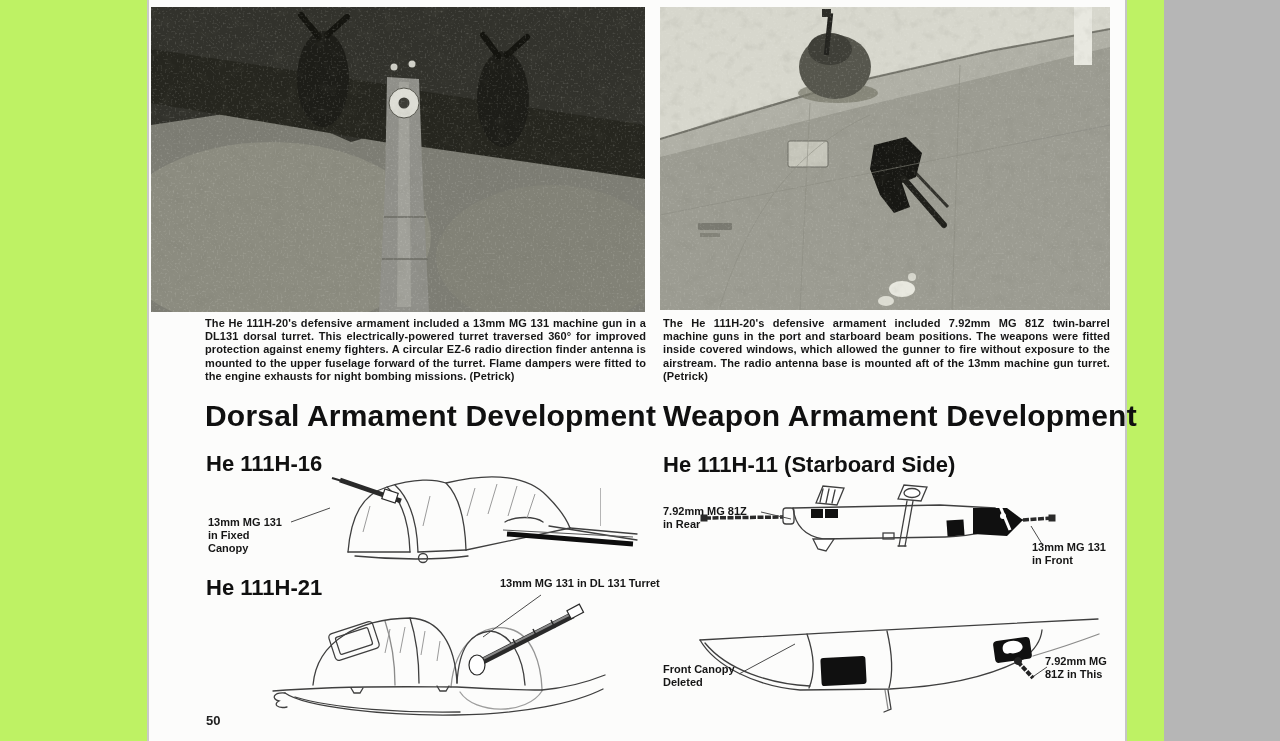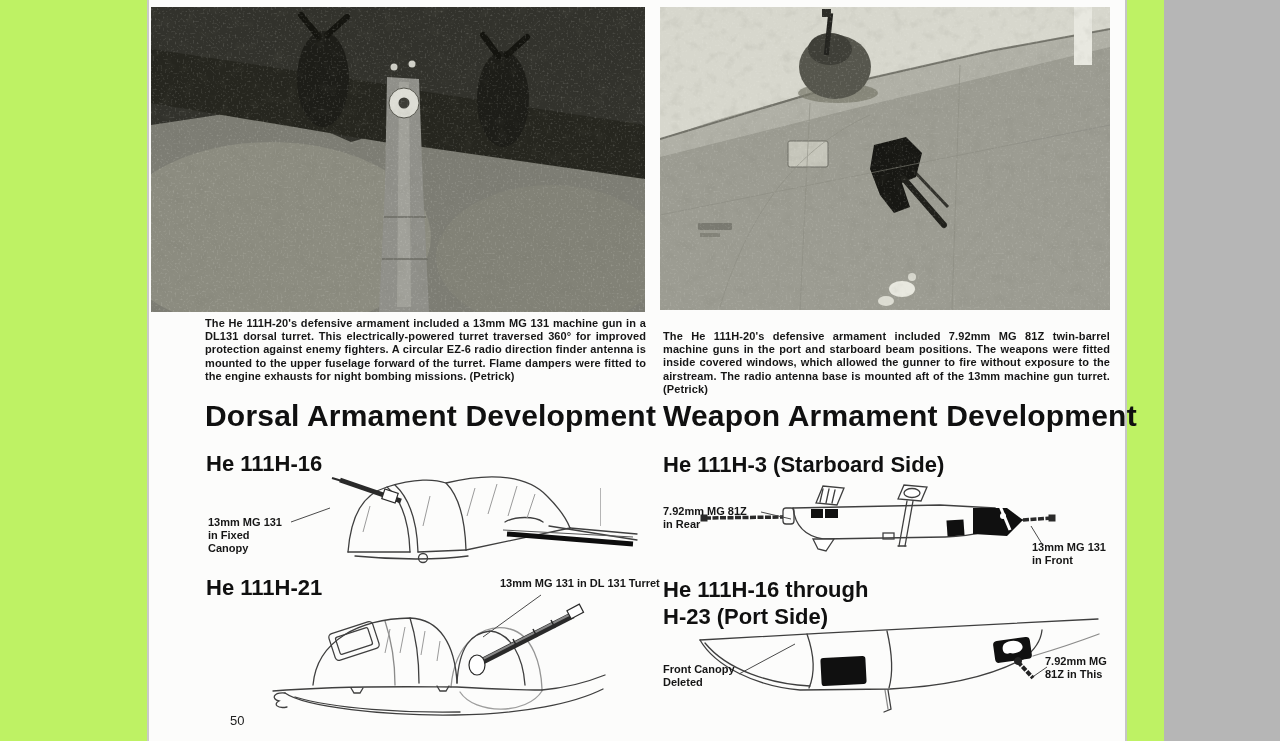--- a/index.html
+++ b/index.html
@@ -7,21 +7,21 @@
           font-family:"Liberation Sans","DejaVu Sans",sans-serif;color:#1b1b1b;}
   #page{position:absolute;left:149px;top:0;width:976px;height:741px;background:#fcfcfb;
         box-shadow:-2px 0 0 #c9c9c9, 2px 0 0 #c6c6c6;}
   .photo{position:absolute;display:block;}
   .caption{position:absolute;font-size:11px;font-weight:700;line-height:13.2px;
            text-align:justify;letter-spacing:.1px;color:#161616;}
   .section-title{position:absolute;font-size:30px;font-weight:700;letter-spacing:.2px;color:#101010;white-space:nowrap;}
   .subhead{position:absolute;font-size:22px;font-weight:700;color:#101010;white-space:nowrap;line-height:27px;}
   .dlabel{position:absolute;font-size:11px;font-weight:700;line-height:13px;color:#161616;white-space:pre-line;}
   .diagram{position:absolute;display:block;overflow:visible;}
-  #pagenum{position:absolute;left:57px;top:713px;font-size:13px;font-weight:400;color:#222;margin-left:24px;}
+  #pagenum{position:absolute;left:57px;top:713px;font-size:13px;font-weight:700;color:#222;}
   #artifact{position:absolute;left:451px;top:488px;width:1px;height:38px;background:#8f8f8f;opacity:.65;}
   .ink{stroke:#3f3f3f;stroke-width:1.3;fill:none;stroke-linecap:round;}
   .glass{stroke:#9a9a9a;stroke-width:1;fill:none;}
   .lead{stroke:#4a4a4a;stroke-width:1;fill:none;}
 </style>
 </head>
 <body>
 
 <svg width="0" height="0" style="position:absolute" aria-hidden="true">
   <defs>
@@ -98,32 +98,28 @@
         <path d="M60,300 C90,200 140,140 210,108"></path>
         <line x1="300" y1="58" x2="292" y2="303"></line>
         <line x1="150" y1="96" x2="140" y2="303"></line>
         <path d="M0,208 L450,118"></path>
       </g>
       <rect x="0" y="0" width="450" height="303" filter="url(#grainLight)" opacity="0.5"></rect>
       <rect x="0" y="0" width="450" height="303" filter="url(#grainDark)" opacity="0.28"></rect>
     </svg>
 
     <div class="caption" style="left:56px;top:317px;width:441px">The He 111H-20's defensive armament included a 13mm MG 131 machine gun in a DL131 dorsal turret. This electrically-powered turret traversed 360° for improved protection against enemy fighters. A circular EZ-6 radio direction finder antenna is mounted to the upper fuselage forward of the turret. Flame dampers were fitted to the engine exhausts for night bombing missions. (Petrick)</div>
-    <div class="caption" style="left:514px;top:330px;width:447px">The He 111H-20's defensive armament included 7.92mm MG 81Z twin-barrel machine guns in the port and starboard beam positions. The weapons were fitted inside covered windows, which allowed the gunner to fire without exposure to the airstream. The radio antenna base is mounted aft of the 13mm machine gun turret. (Petrick)</div>
+    <div class="caption" style="left:514px;top:317px;width:447px">The He 111H-20's defensive armament included 7.92mm MG 81Z twin-barrel machine guns in the port and starboard beam positions. The weapons were fitted inside covered windows, which allowed the gunner to fire without exposure to the airstream. The radio antenna base is mounted aft of the 13mm machine gun turret. (Petrick)</div>
 
     <div class="section-title" style="left:56px;top:399px">Dorsal Armament Development</div>
     <div class="section-title" style="left:514px;top:399px">Weapon Armament Development</div>
 
     <div class="subhead" style="left:57px;top:450px">He 111H-16</div>
-    <div class="subhead" style="left:514px;top:451px">He 111H-3 (Starboard Side)</div>
+    <div class="subhead" style="left:514px;top:451px">He 111H-11 (Starboard Side)</div>
     <div class="subhead" style="left:57px;top:574px">He 111H-21</div>
-    <div class="subhead" style="left:514px;top:576px">
-      <div>He 111H-16 through</div>
-      <div>H-23 (Port Side)</div>
-    </div>
 
     <svg class="diagram" style="left:56px;top:470px" width="440" height="100" viewBox="0 0 440 100">
       <g class="ink">
         <path d="M143,82 C146,45 158,24 182,17 C210,8 230,9 241,13 C290,1 324,7 342,26 C355,39 362,50 365,58"></path>
         <path d="M182,17 C197,30 204,52 205,82"></path>
         <path d="M190,15 C205,29 212,50 213,82"></path>
         <path d="M241,13 C254,26 260,48 261,80"></path>
         <path d="M143,82 L205,82"></path>
           <path d="M213,82 L261,80"></path>
           <path d="M261,80 L365,58"></path>

